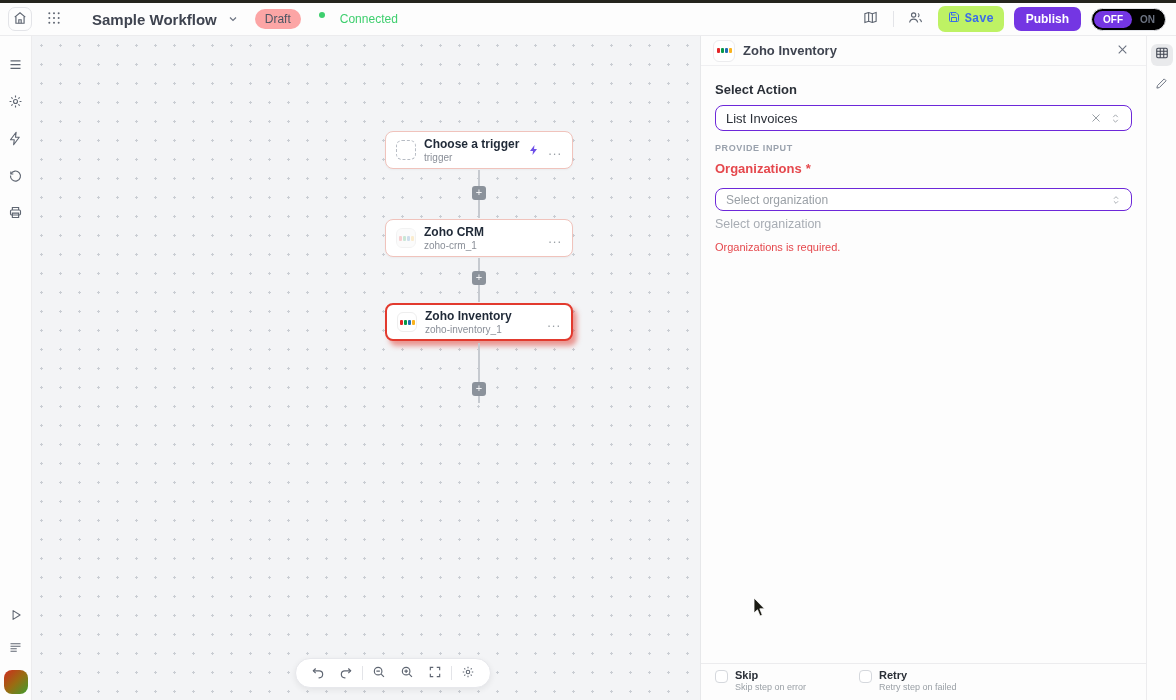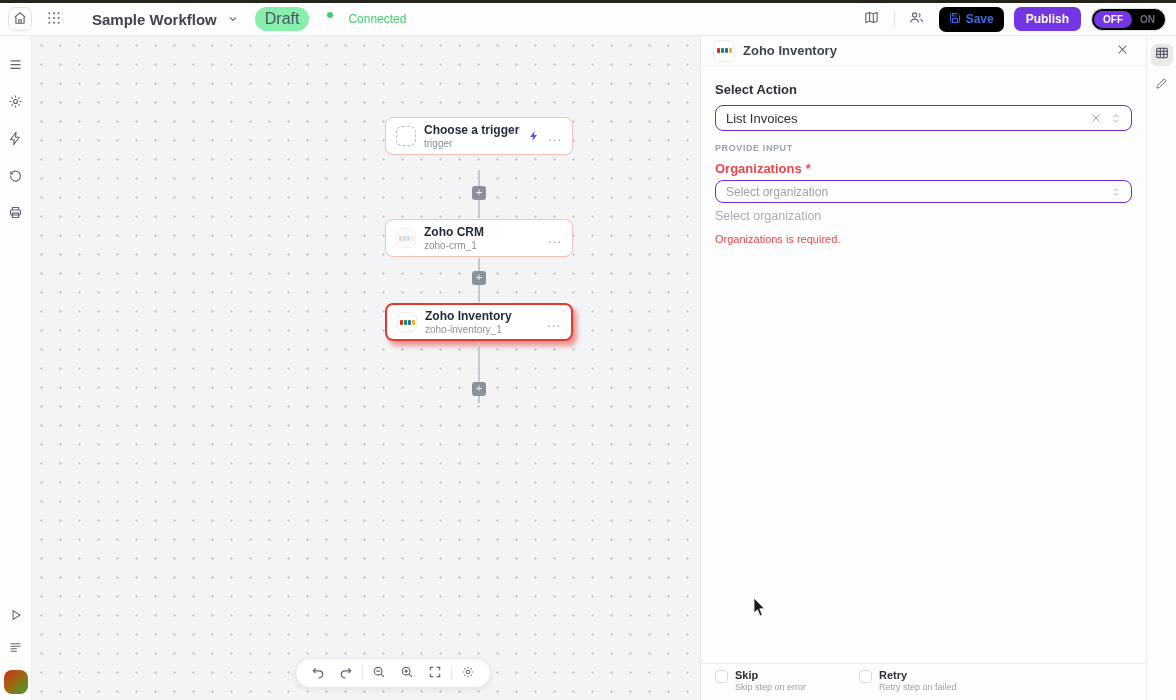--- a/index.html
+++ b/index.html
@@ -6,25 +6,25 @@
   html,body { width:1176px; height:700px; overflow:hidden; font-family:"Liberation Sans", sans-serif; background:#fff; }
   .top-edge { height:3px; background:#24241d; width:100%; }
 
   
   .topbar { height:33px; display:flex; align-items:center; justify-content:space-between; padding:0 10px 0 8px; border-bottom:1px solid #ececee; background:#fdfdfd; }
   .tb-left, .tb-right { display:flex; align-items:center; gap:10px; }
   .icon-btn { width:24px; height:24px; display:flex; align-items:center; justify-content:center; border-radius:7px; background:transparent; border:none; cursor:pointer; color:#5f6672; }
   .home-btn { border:1px solid #e3e4e8; }
   .wf-title { font-size:15px; font-weight:700; color:#3f4450; margin-left:16px; }
   .chev { color:#6b7280; display:flex; }
-  .badge-draft { background:#86efac; color:#4b5563; font-size:16px; padding:3px 10px; border-radius:999px; margin-left:6px; }
+  .badge-draft { background:#fca5a5; color:#4b5563; font-size:12px; padding:3px 10px; border-radius:999px; margin-left:6px; }
   .connected { display:flex; gap:15px; font-size:12px; color:#3ecf6e; margin-left:8px; }
   .conn-dot { width:6px; height:6px; border-radius:50%; background:#3ecf6e; }
   .tb-divider { width:1px; height:16px; background:#e3e4e8; }
-  .btn-save { display:flex; align-items:center; gap:5px; background:#000000; color:#3b6ce8; border:none; font-size:12px; font-weight:600; padding:5px 10px; border-radius:7px; cursor:pointer; }
+  .btn-save { display:flex; align-items:center; gap:5px; background:#bef264; color:#3b6ce8; border:none; font-size:12px; font-weight:600; padding:5px 10px; border-radius:7px; cursor:pointer;font-family:Liberation Mono, monospace; }
   .btn-publish { background:#7436e3; color:#fff; border:none; font-size:12px; font-weight:600; padding:5px 12px; border-radius:7px; cursor:pointer; }
   .toggle { display:flex; align-items:center; border:1px solid #e2e4e8; border-radius:999px; padding:2px; background:#000000; }
   .toggle .off { background:#7436e3; color:#fff; font-size:10px; font-weight:700; padding:3px 9px; border-radius:999px; cursor:pointer; }
   .toggle .on { color:#6b7280; font-size:10px; font-weight:700; padding:3px 8px; cursor:pointer; }
 
   
   .main { display:flex; height:664px; }
   .sidebar { width:32px; background:#fdfdfd; border-right:1px solid #ececee; display:flex; flex-direction:column; align-items:center; padding:18px 0 6px; }
   .sidebar .top-icons { display:flex; flex-direction:column; gap:13px; align-items:center; }
   .sidebar .spacer { flex:1; }
@@ -60,21 +60,21 @@
   .panel-header { height:30px; display:flex; align-items:center; gap:8px; padding:0 12px; border-bottom:1px solid #f0f0f2; }
   .panel-header .app-ic { width:22px; height:22px; border:1px solid #ececee; border-radius:6px; background:#fff; display:flex; align-items:center; justify-content:center; }
   .panel-header .ptitle { flex:1; font-size:13px; font-weight:700; color:#3f4450; }
   .panel-body { flex:1; padding:10px 14px 0; overflow:hidden; }
   .field-label { font-size:13px; font-weight:700; color:#2b3038; margin:6px 0 8px; }
   .selectbox { height:26px; border:1px solid #6d28d9; border-radius:8px; background:#fff; display:flex; align-items:center; padding:0 10px; gap:8px; margin-bottom:12px; cursor:pointer; }
   .selectbox .val { flex:1; font-size:13px; color:#2b3038; }
   .selectbox .ph { flex:1; font-size:13px; color:#9aa0a6; }
   .sb-ic { color:#9aa0a6; display:flex; align-items:center; }
   .provide-input { font-size:9px; font-weight:700; letter-spacing:.6px; color:#9aa2ad; margin:6px 0 8px; }
-  .org-label { font-size:13px; font-weight:700; color:#e5484d; margin-bottom:4px; }
+  .org-label { font-size:13px; font-weight:700; color:#e5484d; margin-bottom:12px; }
   .org-label .ast { margin-left:4px; }
   .helper { font-size:12.5px; color:#a8adb4; margin:2px 0 10px; }
   .error { font-size:11px; color:#e5484d; }
   .panel-footer { border-top:1px solid #ececee; padding:5px 14px 6px; display:flex; gap:53px; }
   .chk-group { display:flex; gap:7px; align-items:flex-start; cursor:pointer; }
   .chk { width:13px; height:13px; border:1px solid #d5d8dd; border-radius:4px; background:#fff; margin-top:1px; flex-shrink:0; }
   .chk-title { font-size:11px; font-weight:700; color:#2b3038; line-height:1.2; }
   .chk-sub { font-size:9px; color:#9aa0a6; line-height:1.3; }
 
   .rail { width:30px; background:#fdfdfd; border-left:1px solid #ececee; display:flex; flex-direction:column; align-items:center; padding-top:8px; gap:8px; }
@@ -197,21 +197,21 @@
           <span><svg width="15" height="15" viewBox="0 0 24 24" fill="none" stroke="currentColor" stroke-width="1.8">
               <path d="M4 6h16M4 10h16M4 14h10M4 18h10"></path>
             </svg></span>
         </button>
       <div class="avatar"></div>
     </div>
   </div>
 
   <div class="canvas">
 
-    <div class="node" style="left:353px; top:81px;">
+    <div class="node" style="left:353px; top:95px;">
       <div class="node-icon dashed-ic"></div>
       <div class="nt">
         <div class="title">Choose a trigger</div>
         <div class="sub">trigger</div>
       </div>
       <span style="color:#6d4fe8; display:flex;">
           <svg width="12" height="12" viewBox="0 0 24 24" fill="currentColor">
             <path d="M13 2 4 14h6l-1 8 9-12h-6l1-8z"></path>
           </svg>
         </span>

